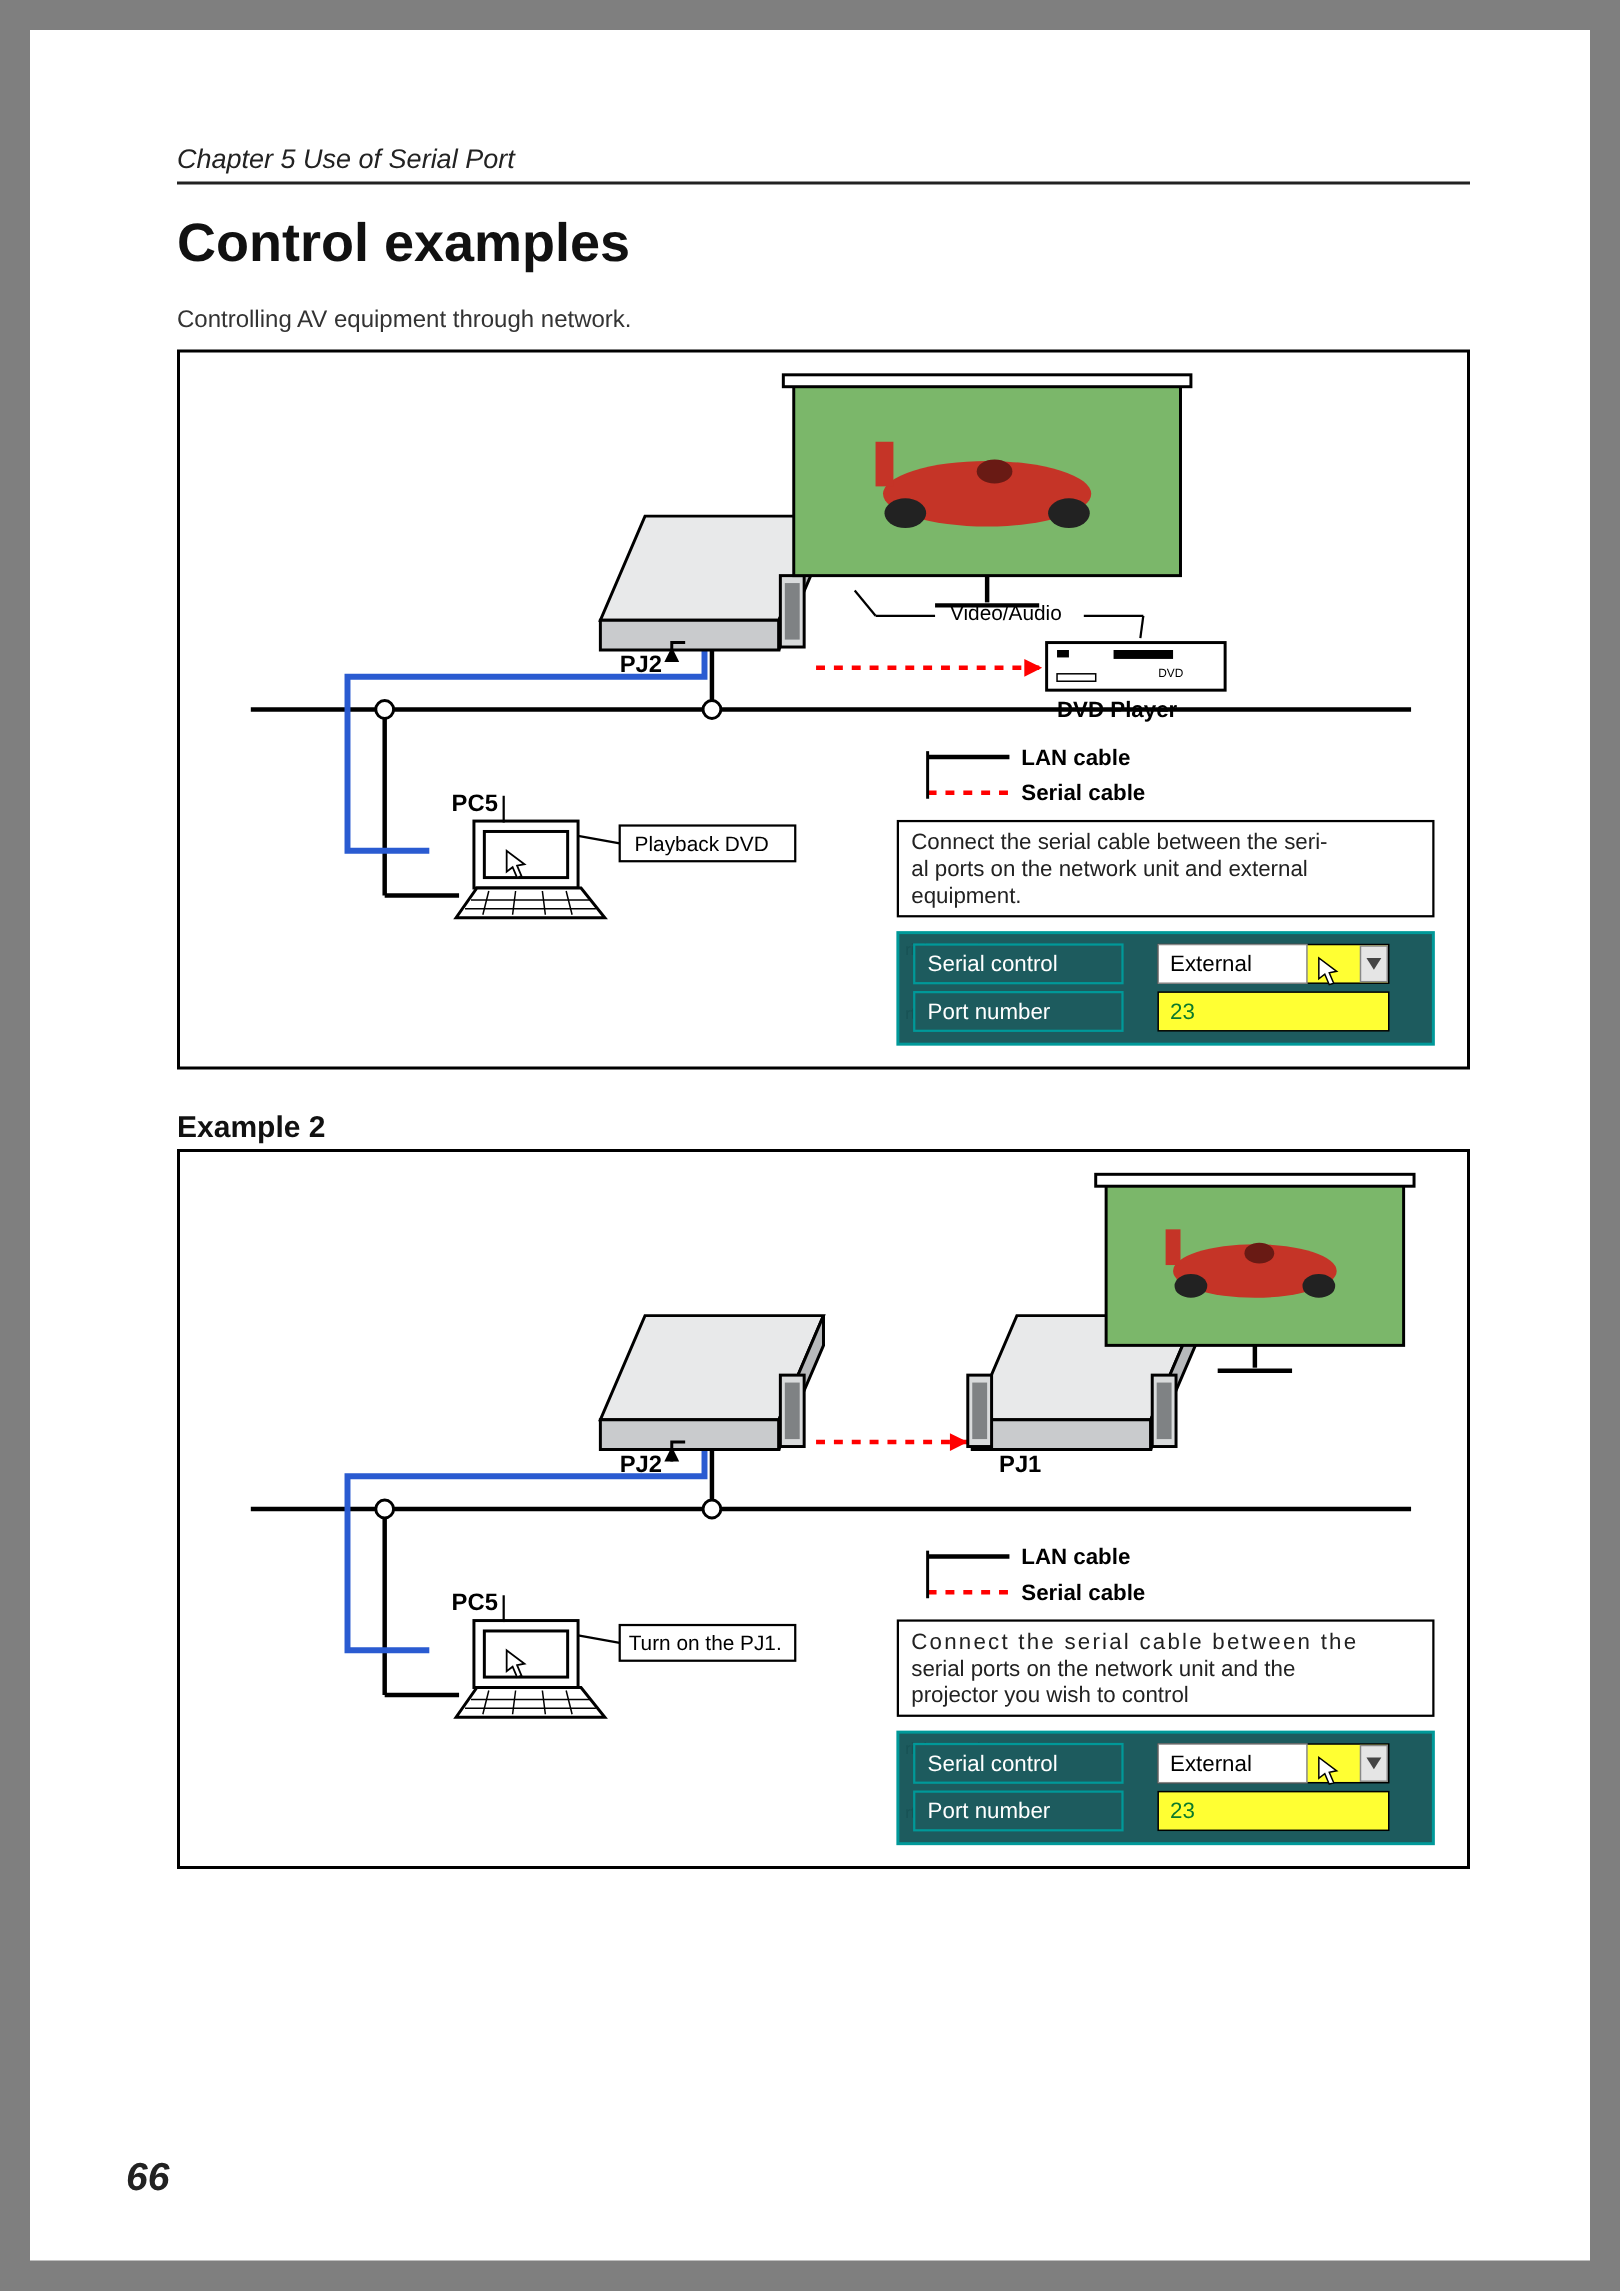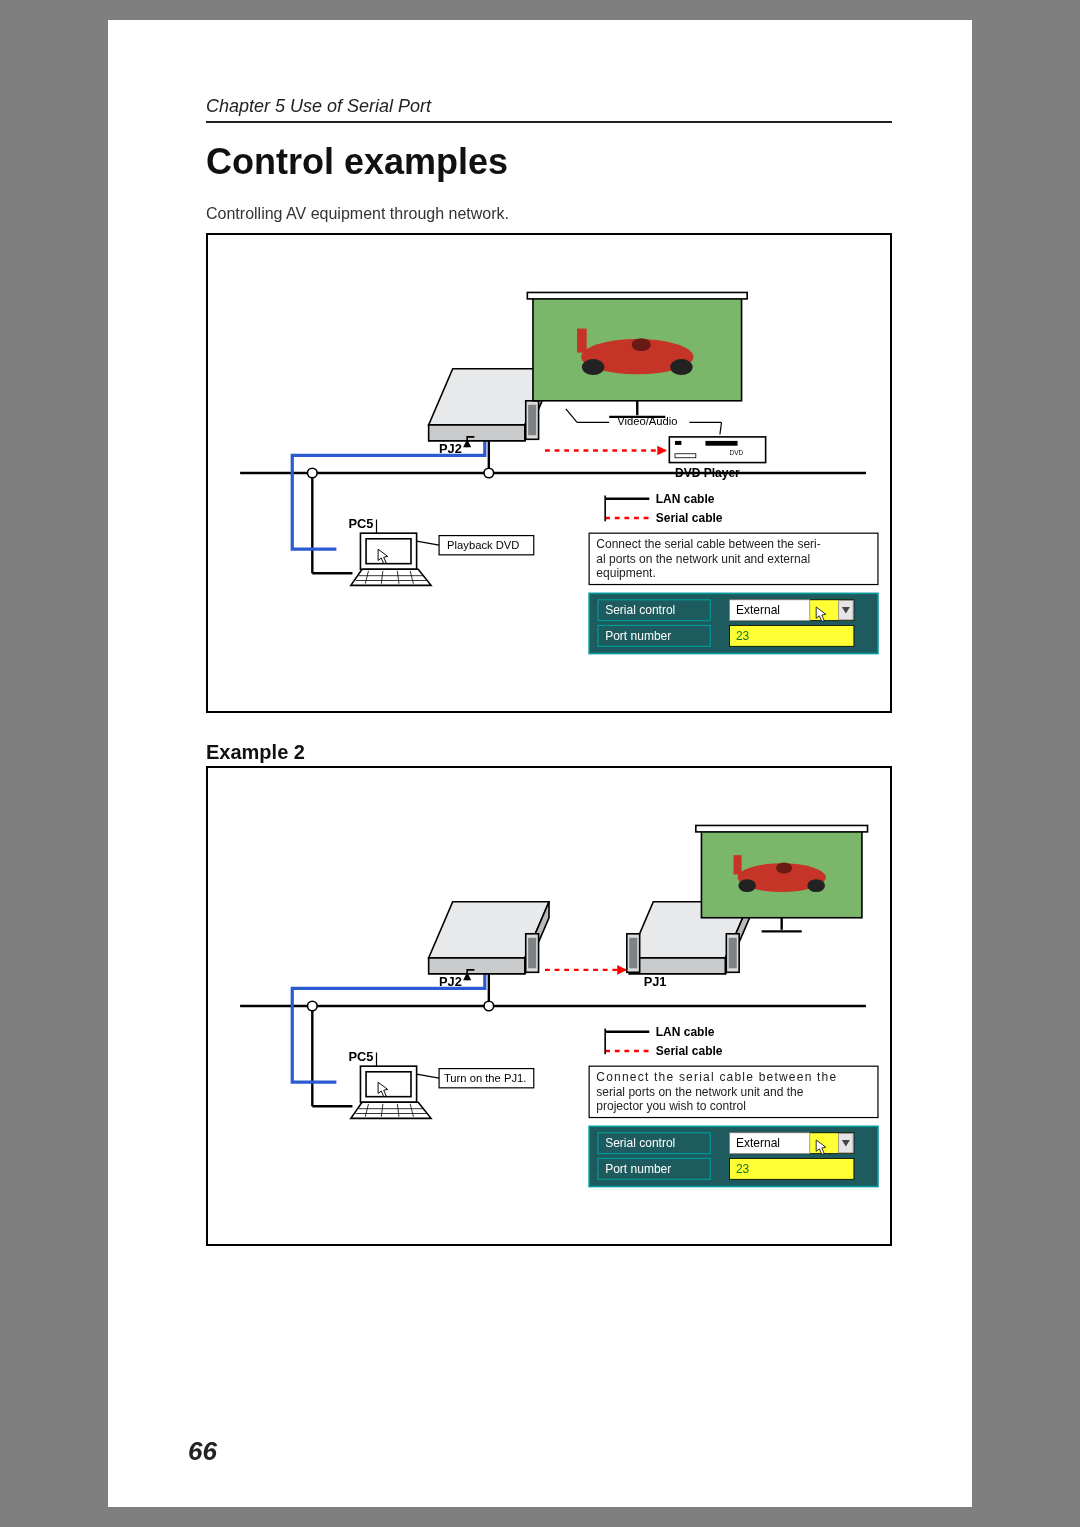--- a/index.html
+++ b/index.html
@@ -5,21 +5,21 @@
   * { box-sizing: border-box; margin: 0; padding: 0; }
   body {
     background: #7f7f7f;
     font-family: "Myriad Pro", "Segoe UI", Arial, sans-serif;
     display: flex;
     justify-content: center;
     padding: 20px 0;
   }
   .page {
     background: #fff;
-    width: 864px;
+    width: 1040px;
     min-height: 1487px;
     padding: 76px 80px 40px 98px;
     position: relative;
   }
   .chapter-header {
     font-style: italic;
     font-size: 18px;
     color: #222;
     padding-bottom: 4px;
     border-bottom: 2px solid #222;
@@ -47,21 +47,21 @@
     border: 2px solid #000;
     width: 100%;
     height: 480px;
     background: #fff;
     position: relative;
     overflow: hidden;
   }
   .page-number {
     position: absolute;
     bottom: 40px;
-    left: 80px;
+    left: 64px;
     font-size: 26px;
     font-weight: 700;
     font-style: italic;
     color: #222;
     text-align: center;
   }
   
   .svgtext { font-family: Arial, sans-serif; }
   .bold { font-weight: 700; }
   .legend-lan { font-weight: 700; fill:#000; }

